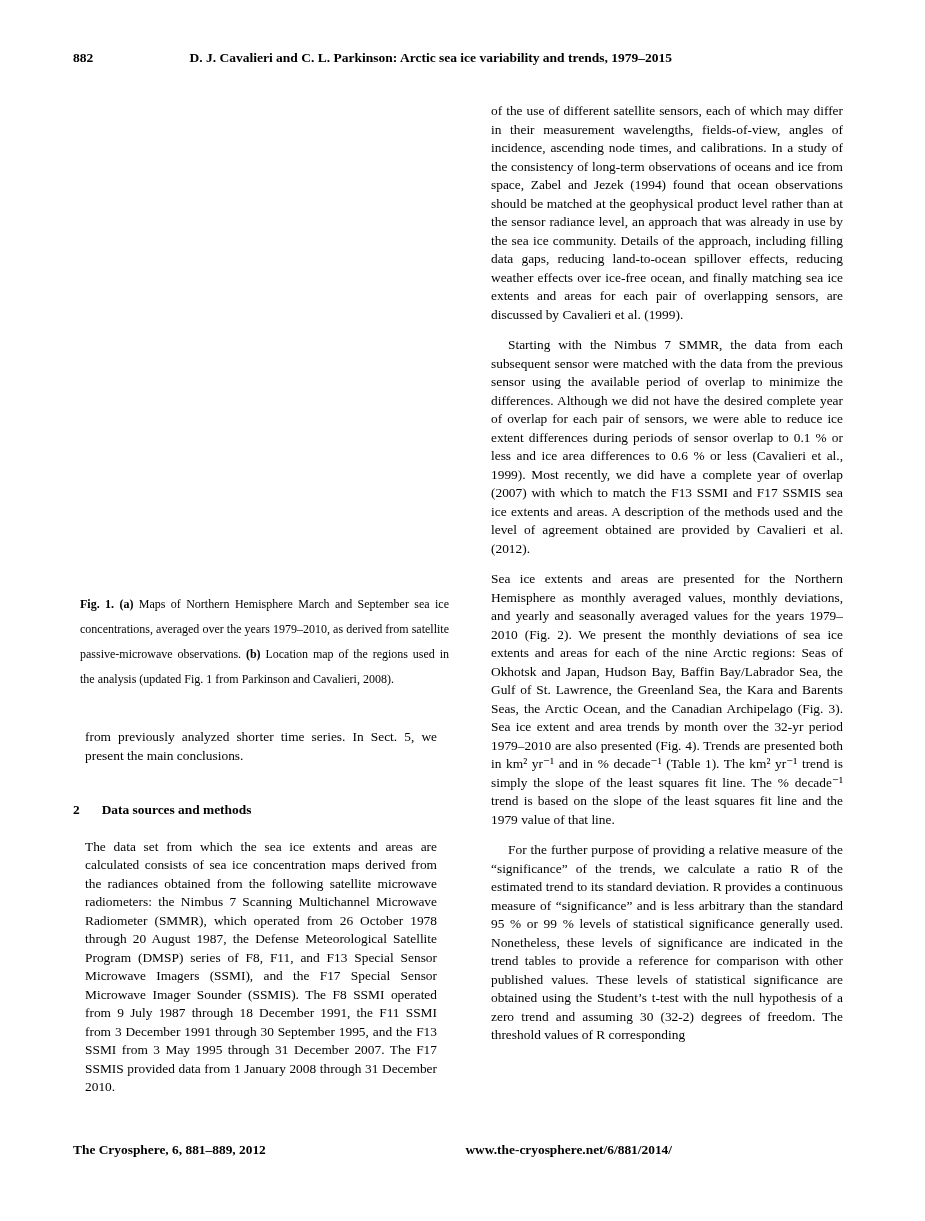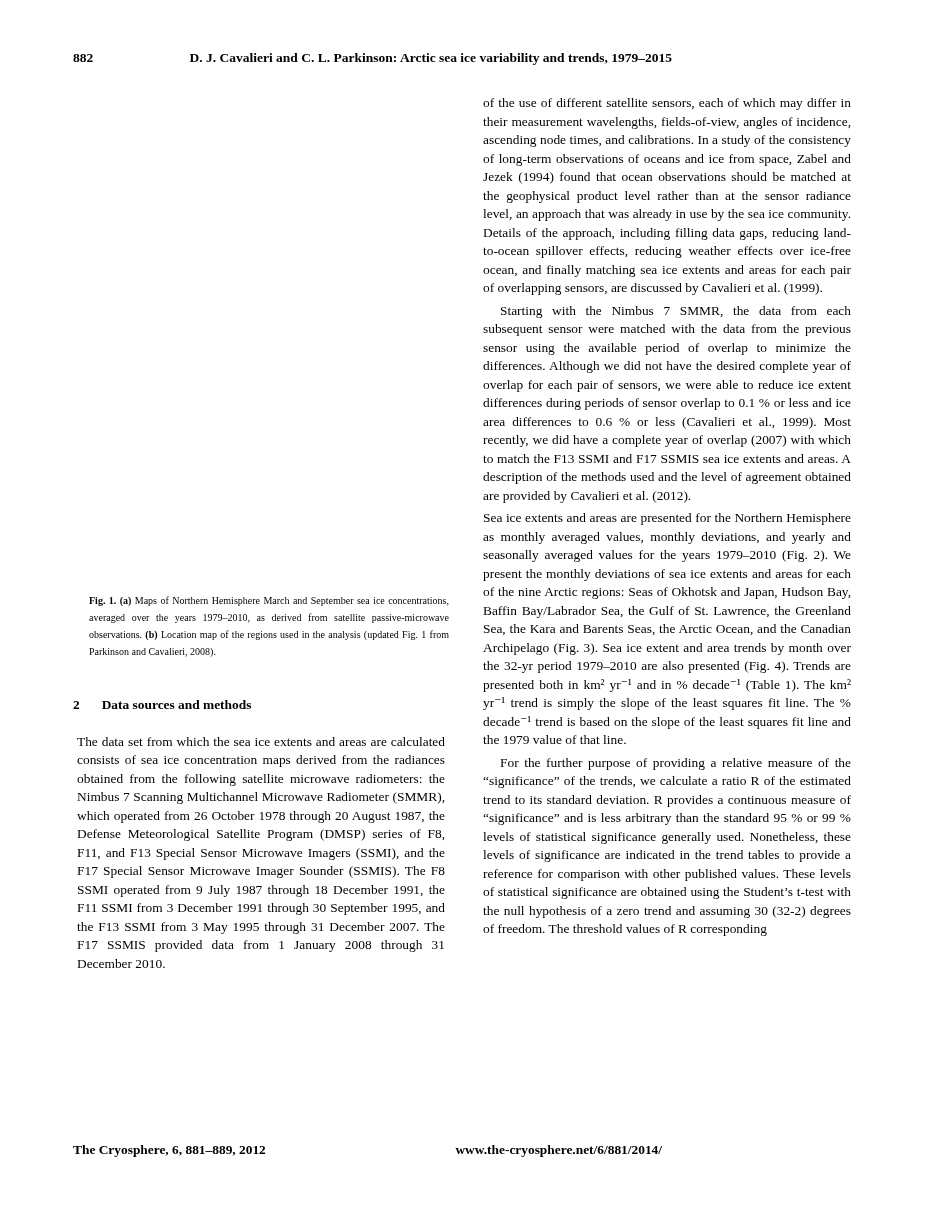--- a/index.html
+++ b/index.html
@@ -47,47 +47,47 @@
     line-height: 18.5px;
     text-align: justify;
     hyphens: auto;
     -webkit-hyphens: auto;
   }
   .figure-area {
     height: 502px;
     background: #ffffff;
   }
   .caption {
-    margin: 0 0 36px 16px;
-    font-size: 10px;
-    line-height: 17px;
+    margin: 0 0 36px 7px;
+    font-size: 12px;
+    line-height: 25px;
     text-align: justify;
   }
   .b { font-weight: bold; }
   .body-p {
-    margin: 4px;
+    margin: 12px;
   }
   .indent {
     text-indent: 17px;
   }
   .sec {
     font-size: 13.4px;
     font-weight: bold;
     margin: 36px 0 18px 0;
     text-align: left;
   }
   .sec-num {
     display: inline-block;
     margin-right: 22px;
   }
   .footer {
     position: absolute;
     top: 1142px;
     left: 73px;
-    right: 80px;
+    right: 70px;
     display: flex;
     justify-content: space-between;
     align-items: baseline;
     font-size: 13.4px;
     font-weight: bold;
   }
 </style>
 </head>
 <body>
 
@@ -96,20 +96,21 @@
   <div class="header">
     <span class="page-num">882</span>
     <span class="running-head">D. J. Cavalieri and C. L. Parkinson: Arctic sea ice variability and trends, 1979–2015</span>
   </div>
 
   <div class="columns">
 
     <div class="col">
       <div class="figure-area"></div>
       <p class="caption"><span class="b">Fig. 1. (a)</span><span> Maps of Northern Hemisphere March and September sea ice concentrations, averaged over the years 1979–2010, as derived from satellite passive-microwave observations. </span><span class="b">(b)</span><span> Location map of the regions used in the analysis (updated Fig. 1 from Parkinson and Cavalieri, 2008).</span></p>
+      <p class="body-p">from previously analyzed shorter time series. In Sect. 5, we present the main conclusions.</p>
       <h2 class="sec"><span class="sec-num">2</span><span class="sec-title">Data sources and methods</span></h2>
       <p class="body-p">The data set from which the sea ice extents and areas are calculated consists of sea ice concentration maps derived from the radiances obtained from the following satellite microwave radiometers: the Nimbus 7 Scanning Multichannel Microwave Radiometer (SMMR), which operated from 26 October 1978 through 20 August 1987, the Defense Meteorological Satellite Program (DMSP) series of F8, F11, and F13 Special Sensor Microwave Imagers (SSMI), and the F17 Special Sensor Microwave Imager Sounder (SSMIS). The F8 SSMI operated from 9 July 1987 through 18 December 1991, the F11 SSMI from 3 December 1991 through 30 September 1995, and the F13 SSMI from 3 May 1995 through 31 December 2007. The F17 SSMIS provided data from 1 January 2008 through 31 December 2010.</p>
     </div>
 
     <div class="col">
       <p class="body-p">of the use of different satellite sensors, each of which may differ in their measurement wavelengths, fields-of-view, angles of incidence, ascending node times, and calibrations. In a study of the consistency of long-term observations of oceans and ice from space, Zabel and Jezek (1994) found that ocean observations should be matched at the geophysical product level rather than at the sensor radiance level, an approach that was already in use by the sea ice community. Details of the approach, including filling data gaps, reducing land-to-ocean spillover effects, reducing weather effects over ice-free ocean, and finally matching sea ice extents and areas for each pair of overlapping sensors, are discussed by Cavalieri et al. (1999).</p>
       <p class="body-p indent">Starting with the Nimbus 7 SMMR, the data from each subsequent sensor were matched with the data from the previous sensor using the available period of overlap to minimize the differences. Although we did not have the desired complete year of overlap for each pair of sensors, we were able to reduce ice extent differences during periods of sensor overlap to 0.1 % or less and ice area differences to 0.6 % or less (Cavalieri et al., 1999). Most recently, we did have a complete year of overlap (2007) with which to match the F13 SSMI and F17 SSMIS sea ice extents and areas. A description of the methods used and the level of agreement obtained are provided by Cavalieri et al. (2012).</p>
       <p class="body-p">Sea ice extents and areas are presented for the Northern Hemisphere as monthly averaged values, monthly deviations, and yearly and seasonally averaged values for the years 1979–2010 (Fig. 2). We present the monthly deviations of sea ice extents and areas for each of the nine Arctic regions: Seas of Okhotsk and Japan, Hudson Bay, Baffin Bay/Labrador Sea, the Gulf of St. Lawrence, the Greenland Sea, the Kara and Barents Seas, the Arctic Ocean, and the Canadian Archipelago (Fig. 3). Sea ice extent and area trends by month over the 32-yr period 1979–2010 are also presented (Fig. 4). Trends are presented both in km² yr⁻¹ and in % decade⁻¹ (Table 1). The km² yr⁻¹ trend is simply the slope of the least squares fit line. The % decade⁻¹ trend is based on the slope of the least squares fit line and the 1979 value of that line.</p>
       <p class="body-p indent">For the further purpose of providing a relative measure of the “significance” of the trends, we calculate a ratio R of the estimated trend to its standard deviation. R provides a continuous measure of “significance” and is less arbitrary than the standard 95 % or 99 % levels of statistical significance generally used. Nonetheless, these levels of significance are indicated in the trend tables to provide a reference for comparison with other published values. These levels of statistical significance are obtained using the Student’s t-test with the null hypothesis of a zero trend and assuming 30 (32-2) degrees of freedom. The threshold values of R corresponding</p>
     </div>

